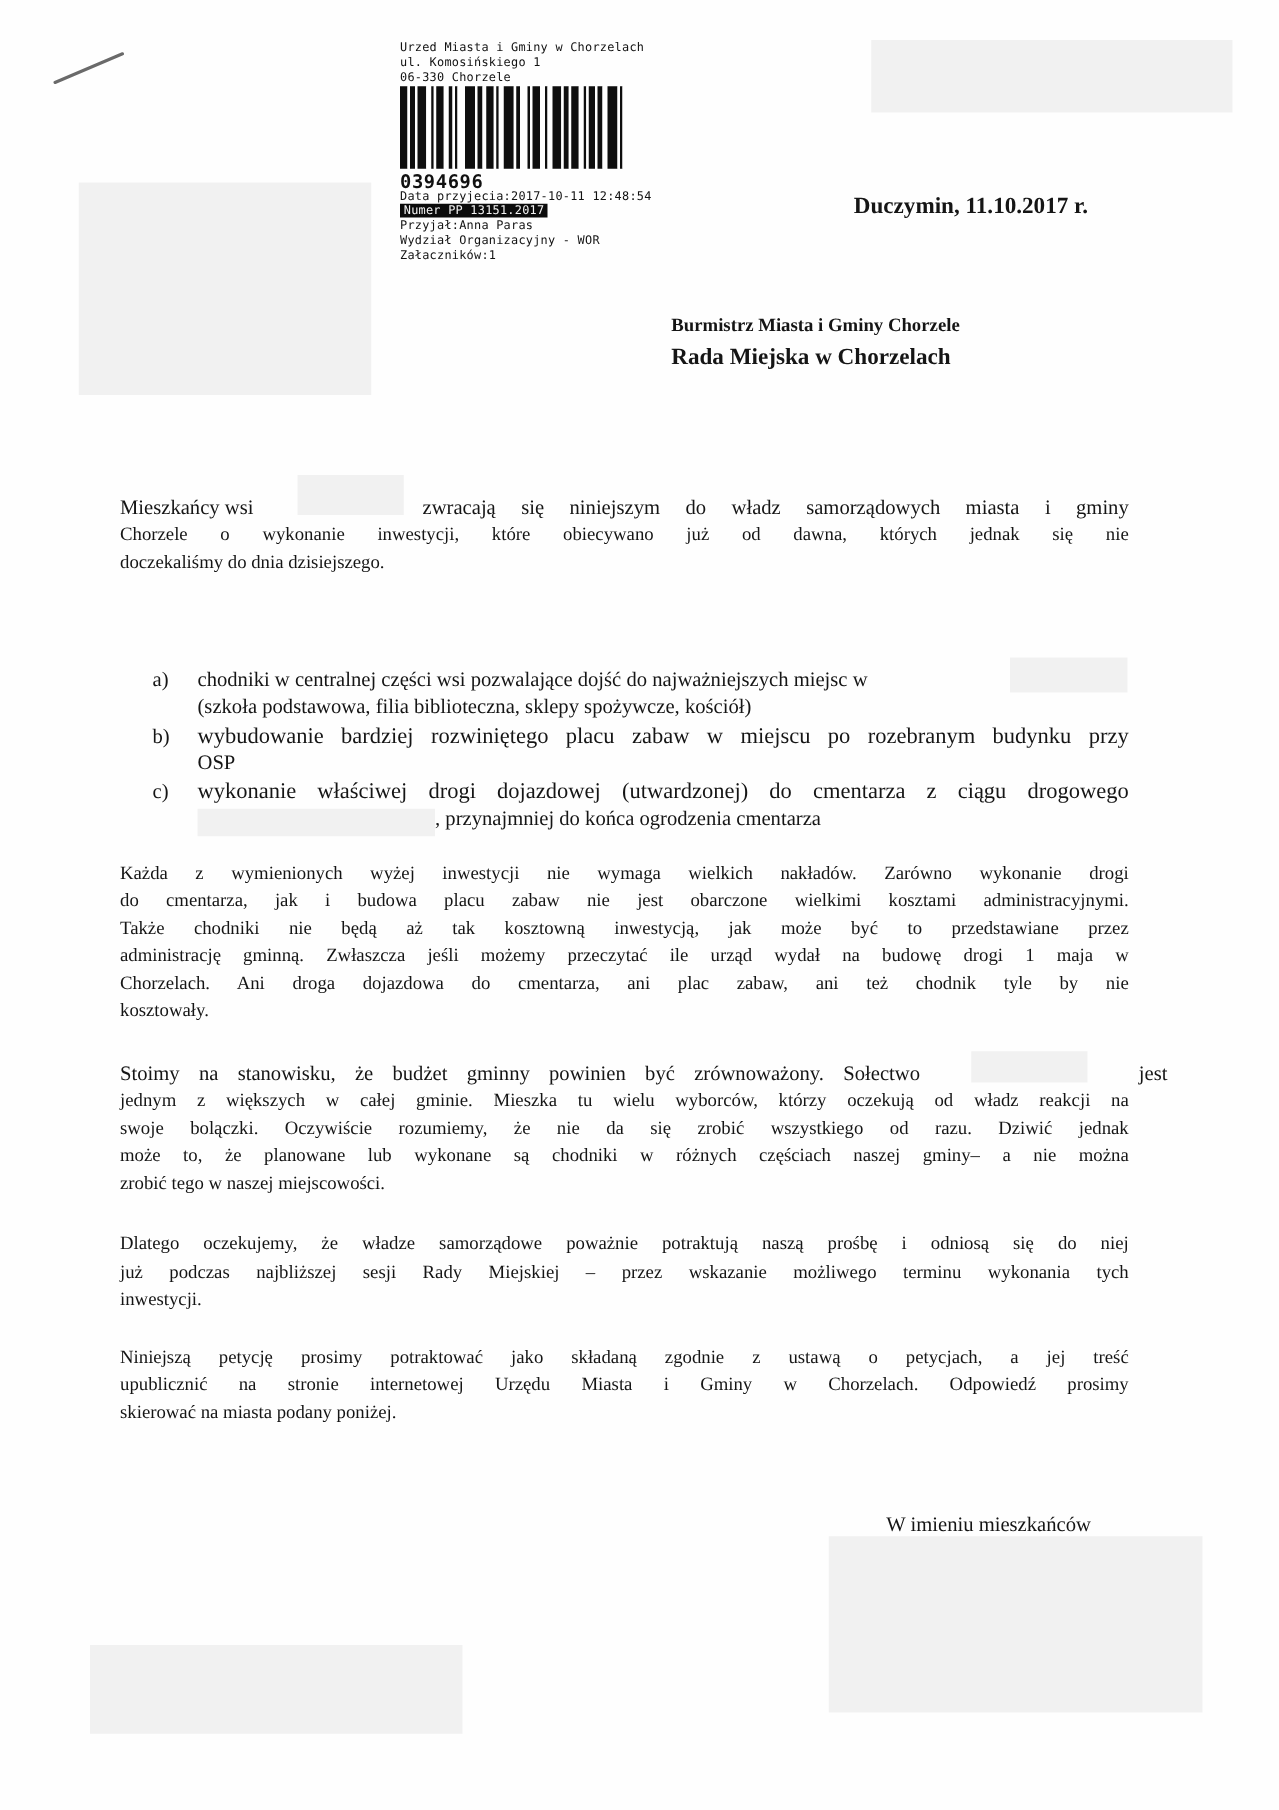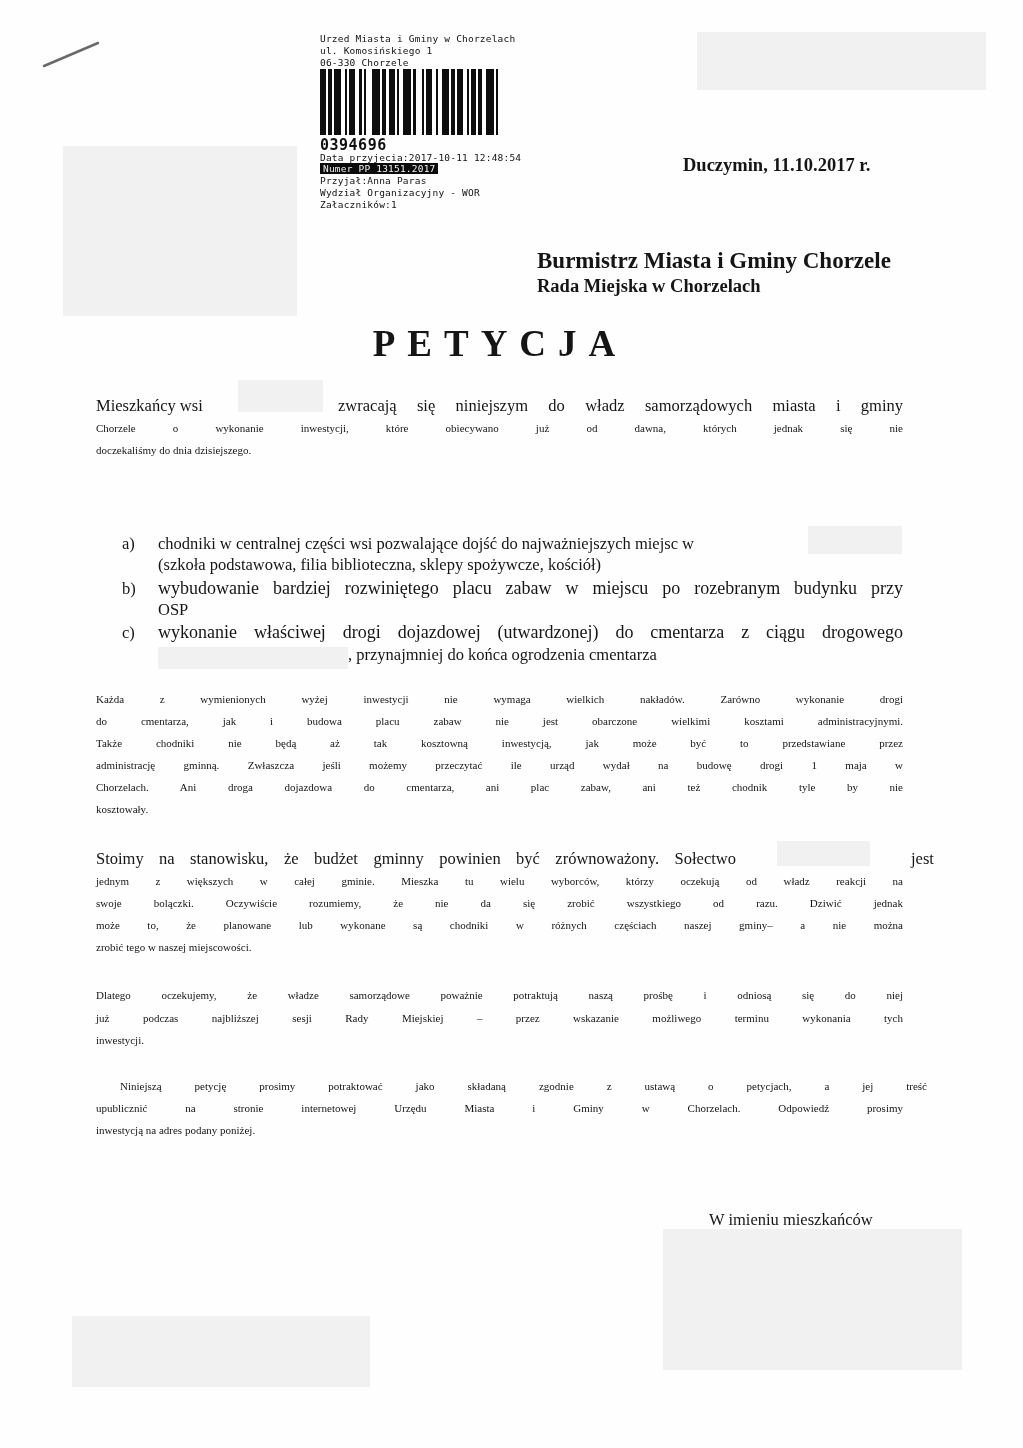--- a/index.html
+++ b/index.html
@@ -7,21 +7,21 @@
     .page { position: absolute; left: 0; top: 0; width: 1023px; height: 1448px; background: #fefefe; }
     .serif { font-family: "Liberation Serif", "DejaVu Serif", serif; color: #151515; }
     .mono { font-family: "DejaVu Sans Mono", "Liberation Mono", monospace; color: #111; }
     .redact { position: absolute; background: #f1f1f1; }
     .stamp-line { position: absolute; left: 320px; font-size: 9.5px; line-height: 11px; white-space: nowrap; letter-spacing: 0.2px; }
     .barcode { position: absolute; left: 320px; top: 69px; width: 184px; height: 66px; display: flex; align-items: stretch; }
     .barcode span { display: block; height: 100%; }
     .regno { position: absolute; left: 320px; top: 136px; font-size: 15px; font-weight: bold; letter-spacing: 0.5px; }
     .inverted { background: #0b0b0b; color: #f4f4f4; padding: 0 3px; }
     .line { position: absolute; white-space: nowrap; font-size: 16.5px; line-height: 20px; }
-    .just { position: absolute; left: 96px; width: 807px; font-size: 11px; line-height: 21.7px; text-align: justify; text-align-last: justify; white-space: nowrap; }
+    .just { position: absolute; left: 96px; width: 807px; font-size: 15px; line-height: 21.7px; text-align: justify; text-align-last: justify; white-space: nowrap; }
     .last { text-align-last: left; }
     .bold { font-weight: bold; margin-top: 23px; }
     .heading { position: absolute; left: 0; width: 1000px; top: 322px; text-align: center; font-size: 37px; font-weight: bold; letter-spacing: 12px; }
     .item-label { position: absolute; left: 122px; font-size: 16.5px; line-height: 21.7px; }
     .item-text { position: absolute; left: 158px; width: 745px; font-size: 18px; line-height: 21.7px; text-align: justify; text-align-last: justify; white-space: nowrap; }
     .pen-mark { position: absolute; left: 42px; top: 40px; width: 60px; height: 30px; }
   </style>
 </head>
 <body>
 
@@ -93,24 +93,23 @@
     <div class="regno mono">0394696</div>
     <div class="stamp-line mono" style="top:152px;">Data przyjecia:2017-10-11 12:48:54</div>
     <div class="stamp-line mono" style="top:163px;"><span class="inverted">Numer PP 13151.2017</span></div>
     <div class="stamp-line mono" style="top:175px;">Przyjał:Anna Paras</div>
     <div class="stamp-line mono" style="top:187px;">Wydział Organizacyjny - WOR</div>
     <div class="stamp-line mono" style="top:199px;">Załaczników:1</div>
   </div>
 
   <div class="line serif bold" style="left:683px;top:132px;font-size:18.5px;">Duczymin, 11.10.2017 r.</div>
 
-  <div class="line serif bold" style="left:537px;top:228px;font-size:23px;">Burmistrz Miasta i Gminy Chorzele</div>
+  <div class="line serif bold" style="left:537px;top:228px;font-size:15px;">Burmistrz Miasta i Gminy Chorzele</div>
   <div class="line serif bold" style="left:537px;top:253px;font-size:18.5px;">Rada Miejska w Chorzelach</div>
 
-  <div class="heading serif">PETYCJA</div>
 
   <div>
     <div class="line serif" style="left:96px;top:396px;">Mieszkańcy wsi</div>
     <div class="redact" style="left:238px;top:380px;width:85px;height:32px;"></div>
     <div class="line serif" style="left:338px;top:396px;width:565px;text-align:justify;text-align-last:justify;">zwracają się niniejszym do władz samorządowych miasta i gminy</div>
     <div class="just serif" style="top:418px;">Chorzele o wykonanie inwestycji, które obiecywano już od dawna, których jednak się nie</div>
     <div class="just serif last" style="top:440px;">doczekaliśmy do dnia dzisiejszego.</div>
   </div>
 
 
@@ -153,20 +152,20 @@
     <div class="just serif last" style="top:937px;">zrobić tego w naszej miejscowości.</div>
   </div>
 
   <div>
     <div class="just serif" style="top:985px;">Dlatego oczekujemy, że władze samorządowe poważnie potraktują naszą prośbę i odniosą się do niej</div>
     <div class="just serif" style="top:1008px;">już podczas najbliższej sesji Rady Miejskiej – przez wskazanie możliwego terminu wykonania tych</div>
     <div class="just serif last" style="top:1030px;">inwestycji.</div>
   </div>
 
   <div>
-    <div class="just serif" style="top:1076px;margin-left:24px;">Niniejszą petycję prosimy potraktować jako składaną zgodnie z ustawą o petycjach, a jej treść</div>
+    <div class="just serif" style="top:1076px;">Niniejszą petycję prosimy potraktować jako składaną zgodnie z ustawą o petycjach, a jej treść</div>
     <div class="just serif" style="top:1098px;">upublicznić na stronie internetowej Urzędu Miasta i Gminy w Chorzelach. Odpowiedź prosimy</div>
-    <div class="just serif last" style="top:1120px;">inwestycją na adres podany poniżej.</div>
+    <div class="just serif last" style="top:1120px;">skierować na miasta podany poniżej.</div>
   </div>
 
   <div class="line serif" style="left:709px;top:1210px;">W imieniu mieszkańców</div>
 
 </div>
 
 </body></html>

